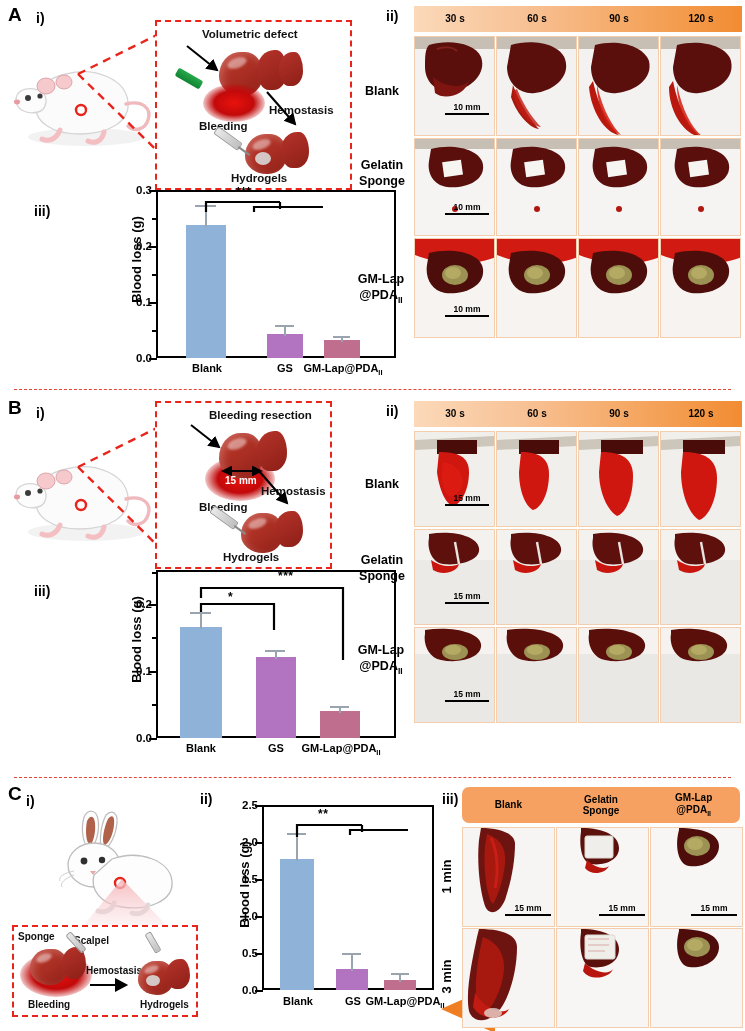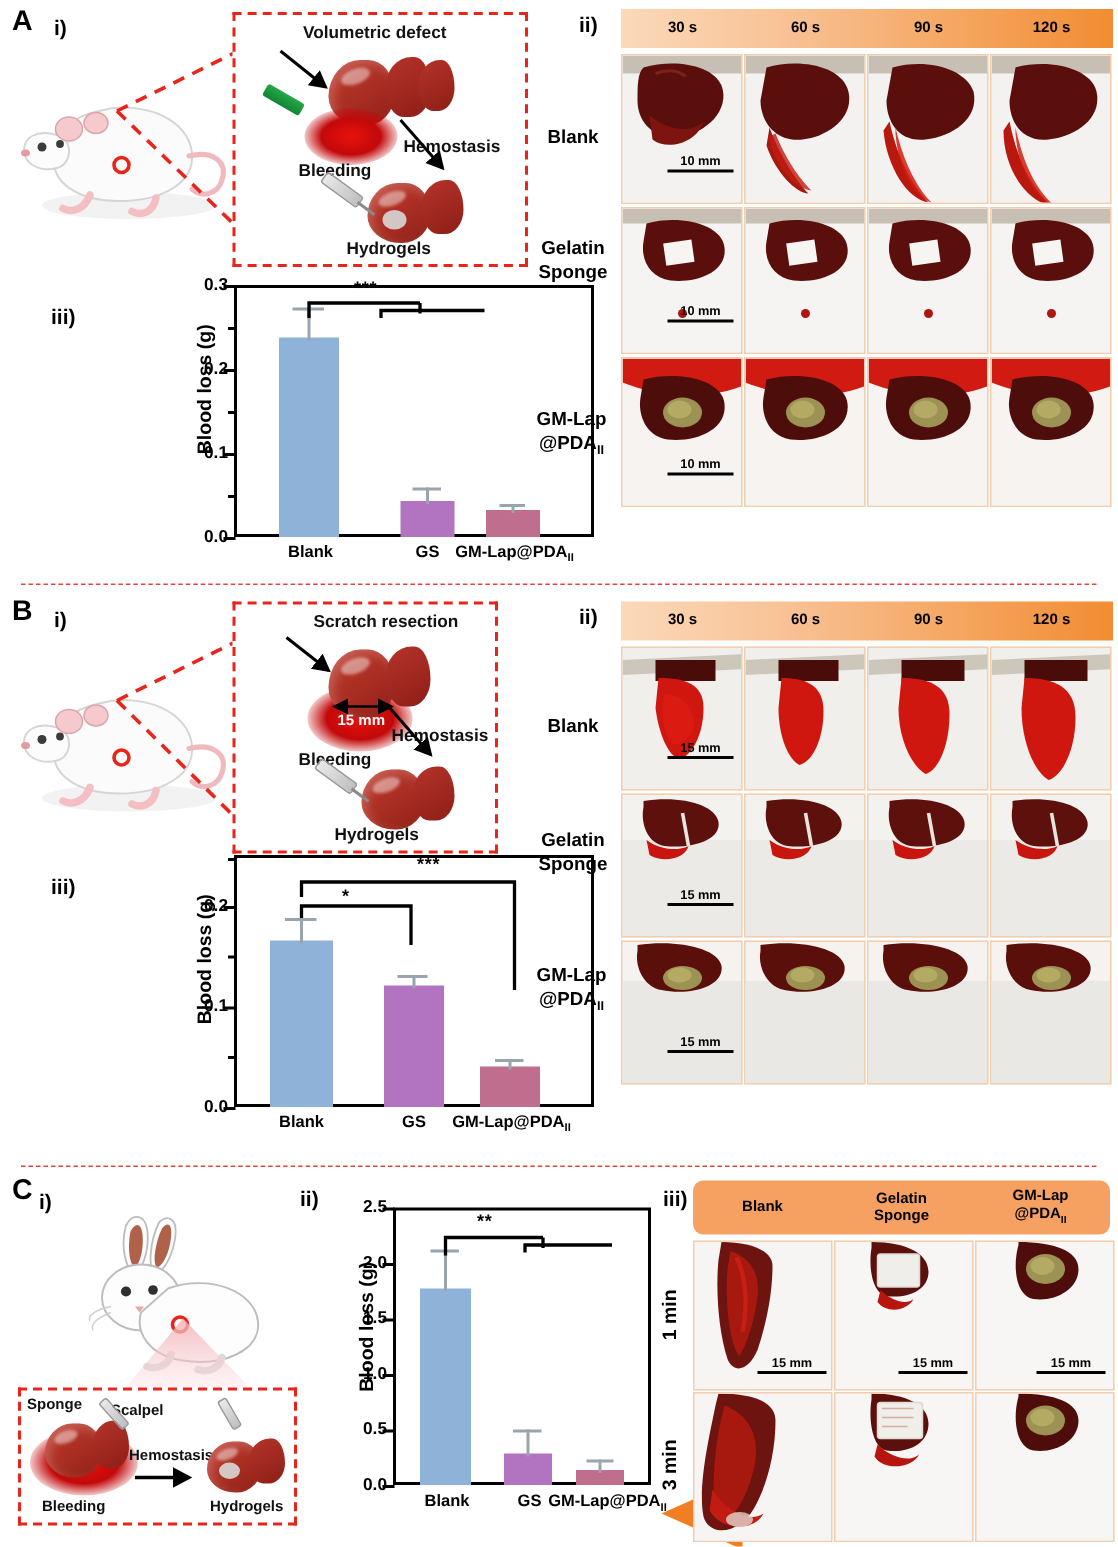--- a/index.html
+++ b/index.html
@@ -166,21 +166,21 @@
         <path d="M96 90 C94 100 86 102 80 99" fill="none" stroke="#f3bfc3" stroke-width="5" stroke-linecap="round"></path>
         <circle cx="73" cy="68" r="5" fill="none" stroke="#e8241b" stroke-width="2.4"></circle>
       </svg>
     </div>
 
     <svg class="arrow-svg" style="left:70px;top:24px;" width="110" height="148">
       <path d="M8 50 L105 2" stroke="#e8241b" stroke-width="2.4" stroke-dasharray="8 6" fill="none"></path>
       <path d="M8 50 L105 144" stroke="#e8241b" stroke-width="2.4" stroke-dasharray="8 6" fill="none"></path>
     </svg>
 
-    <div class="schematic" style="left:155px;top:8px;width:197px;height:170px;">
+    <div class="schematic" style="left:155px;top:20px;width:197px;height:170px;">
       <div class="anim-label" style="left:45px;top:6px;">Volumetric defect</div>
       <svg class="arrow-svg" style="left:28px;top:22px;" width="42" height="34">
         <defs>
             <marker id="ah1" markerWidth="7" markerHeight="7" refX="5" refY="3.2" orient="auto">
               <path d="M0,0 L6,3.2 L0,6.4 z" fill="#000"></path>
             </marker>
           </defs>
         <line x1="2" y1="2" x2="32" y2="26" stroke="#000" stroke-width="2" marker-end="url(#ah1)"></line>
       </svg>
 
@@ -416,21 +416,21 @@
         <circle cx="73" cy="68" r="5" fill="none" stroke="#e8241b" stroke-width="2.4"></circle>
       </svg>
     </div>
 
     <svg class="arrow-svg" style="left:70px;top:22px;" width="110" height="150">
       <path d="M8 50 L105 2" stroke="#e8241b" stroke-width="2.4" stroke-dasharray="8 6" fill="none"></path>
       <path d="M8 50 L105 146" stroke="#e8241b" stroke-width="2.4" stroke-dasharray="8 6" fill="none"></path>
     </svg>
 
     <div class="schematic" style="left:155px;top:6px;width:177px;height:168px;">
-      <div class="anim-label" style="left:52px;top:6px;">Scratch resection</div>
+      <div class="anim-label" style="left:52px;top:6px;">Bleeding resection</div>
       <svg class="arrow-svg" style="left:32px;top:20px;" width="40" height="32">
         <defs>
             <marker id="bh1" markerWidth="7" markerHeight="7" refX="5" refY="3.2" orient="auto">
               <path d="M0,0 L6,3.2 L0,6.4 z" fill="#000"></path>
             </marker>
           </defs>
         <line x1="2" y1="2" x2="30" y2="24" stroke="#000" stroke-width="2" marker-end="url(#bh1)"></line>
       </svg>
 
       <div class="blood-pool" style="left:48px;top:54px;width:70px;height:44px;"></div>

